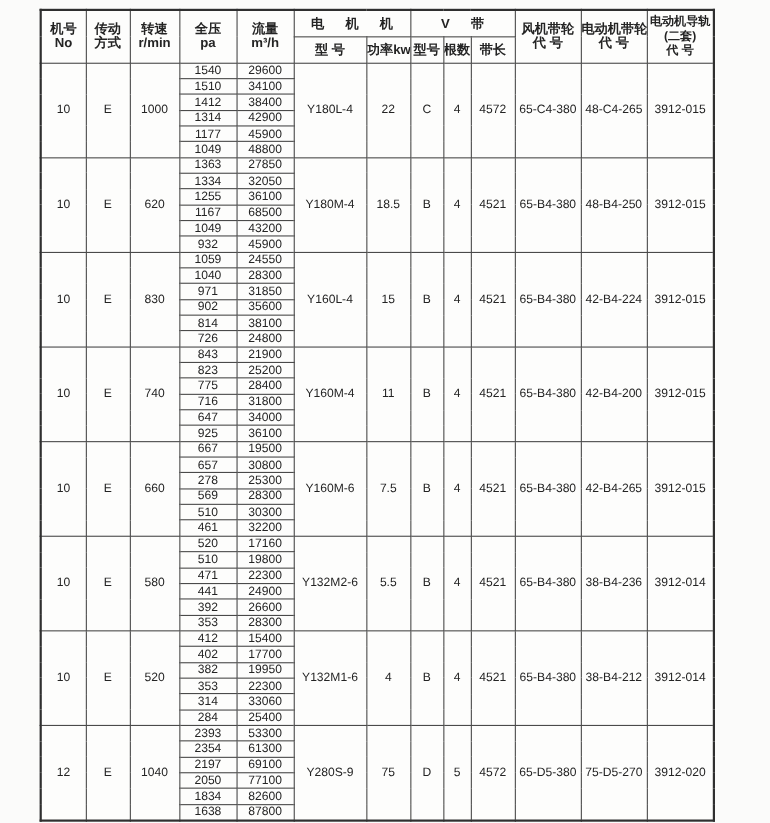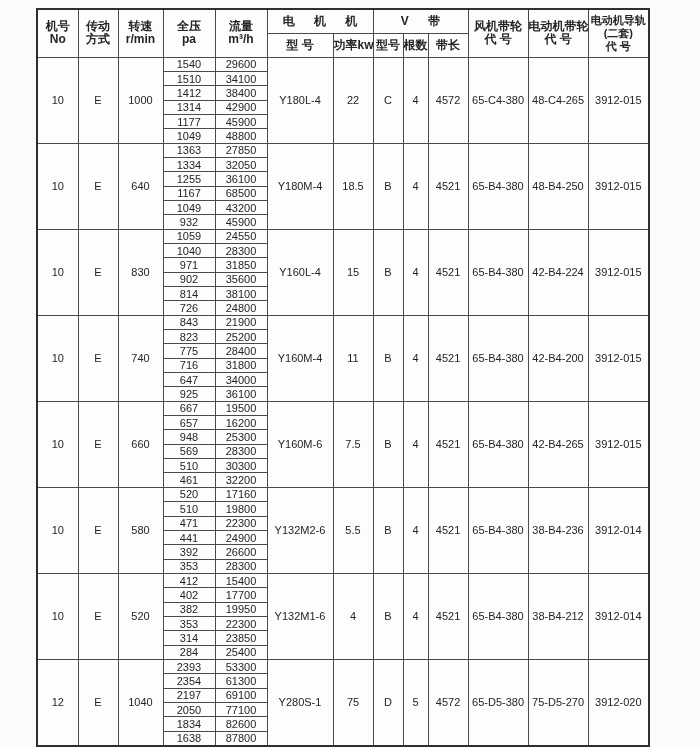--- a/index.html
+++ b/index.html
@@ -157,21 +157,21 @@
           <td>1177</td>
           <td>45900</td>
         </tr>
         <tr>
           <td>1049</td>
           <td>48800</td>
         </tr>
         <tr>
           <td rowspan="6">10</td>
           <td rowspan="6">E</td>
-          <td rowspan="6">640</td>
+          <td rowspan="6">620</td>
           <td>1363</td>
           <td>27850</td>
           <td rowspan="6">Y180M-4</td>
           <td rowspan="6">18.5</td>
           <td rowspan="6">B</td>
           <td rowspan="6">4</td>
           <td rowspan="6">4521</td>
           <td rowspan="6">65-B4-380</td>
           <td rowspan="6">48-B4-250</td>
           <td rowspan="6">3912-015</td>
@@ -276,24 +276,24 @@
           <td rowspan="6">7.5</td>
           <td rowspan="6">B</td>
           <td rowspan="6">4</td>
           <td rowspan="6">4521</td>
           <td rowspan="6">65-B4-380</td>
           <td rowspan="6">42-B4-265</td>
           <td rowspan="6">3912-015</td>
         </tr>
         <tr>
           <td>657</td>
-          <td>16200</td>
-        </tr>
-        <tr>
-          <td>948</td>
+          <td>30800</td>
+        </tr>
+        <tr>
+          <td>278</td>
           <td>25300</td>
         </tr>
         <tr>
           <td>569</td>
           <td>28300</td>
         </tr>
         <tr>
           <td>510</td>
           <td>30300</td>
         </tr>
@@ -358,33 +358,33 @@
         <tr>
           <td>382</td>
           <td>19950</td>
         </tr>
         <tr>
           <td>353</td>
           <td>22300</td>
         </tr>
         <tr>
           <td>314</td>
-          <td>23850</td>
+          <td>33060</td>
         </tr>
         <tr>
           <td>284</td>
           <td>25400</td>
         </tr>
         <tr>
           <td rowspan="6">12</td>
           <td rowspan="6">E</td>
           <td rowspan="6">1040</td>
           <td>2393</td>
           <td>53300</td>
-          <td rowspan="6">Y280S-1</td>
+          <td rowspan="6">Y280S-9</td>
           <td rowspan="6">75</td>
           <td rowspan="6">D</td>
           <td rowspan="6">5</td>
           <td rowspan="6">4572</td>
           <td rowspan="6">65-D5-380</td>
           <td rowspan="6">75-D5-270</td>
           <td rowspan="6">3912-020</td>
         </tr>
         <tr>
           <td>2354</td>

